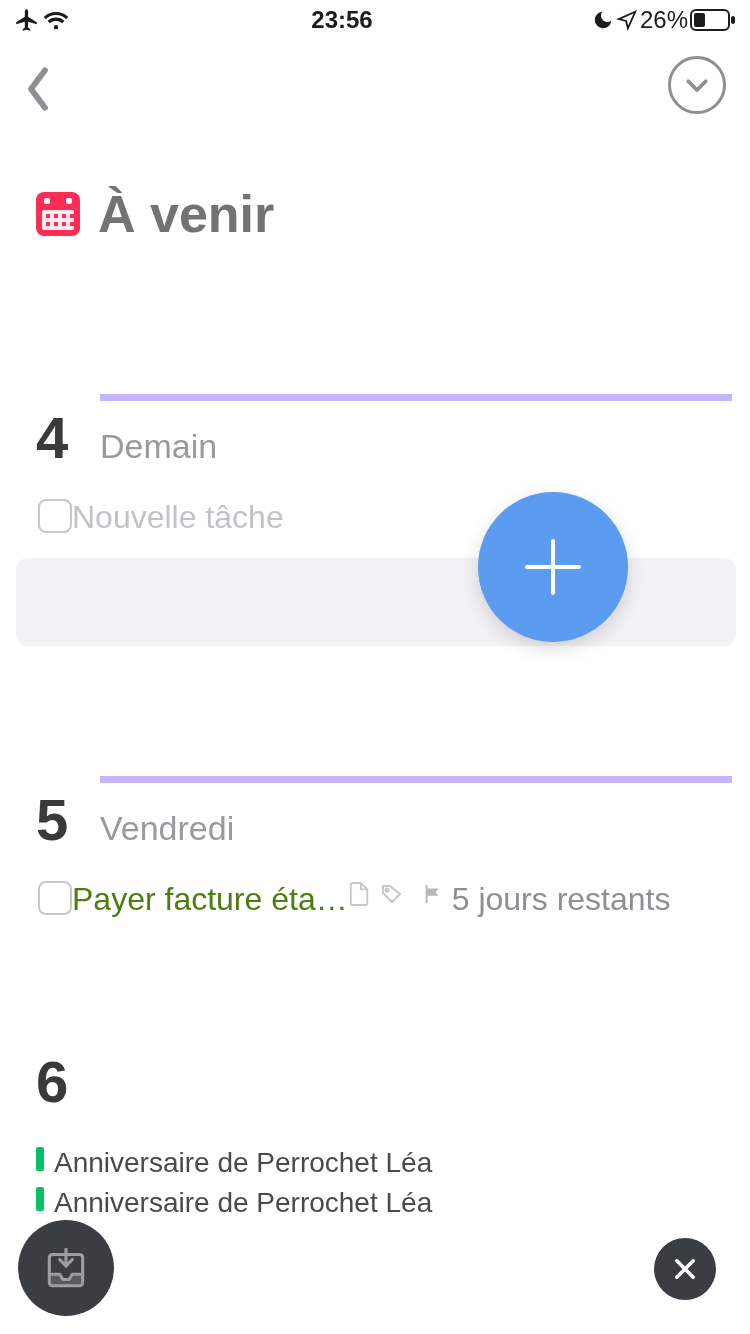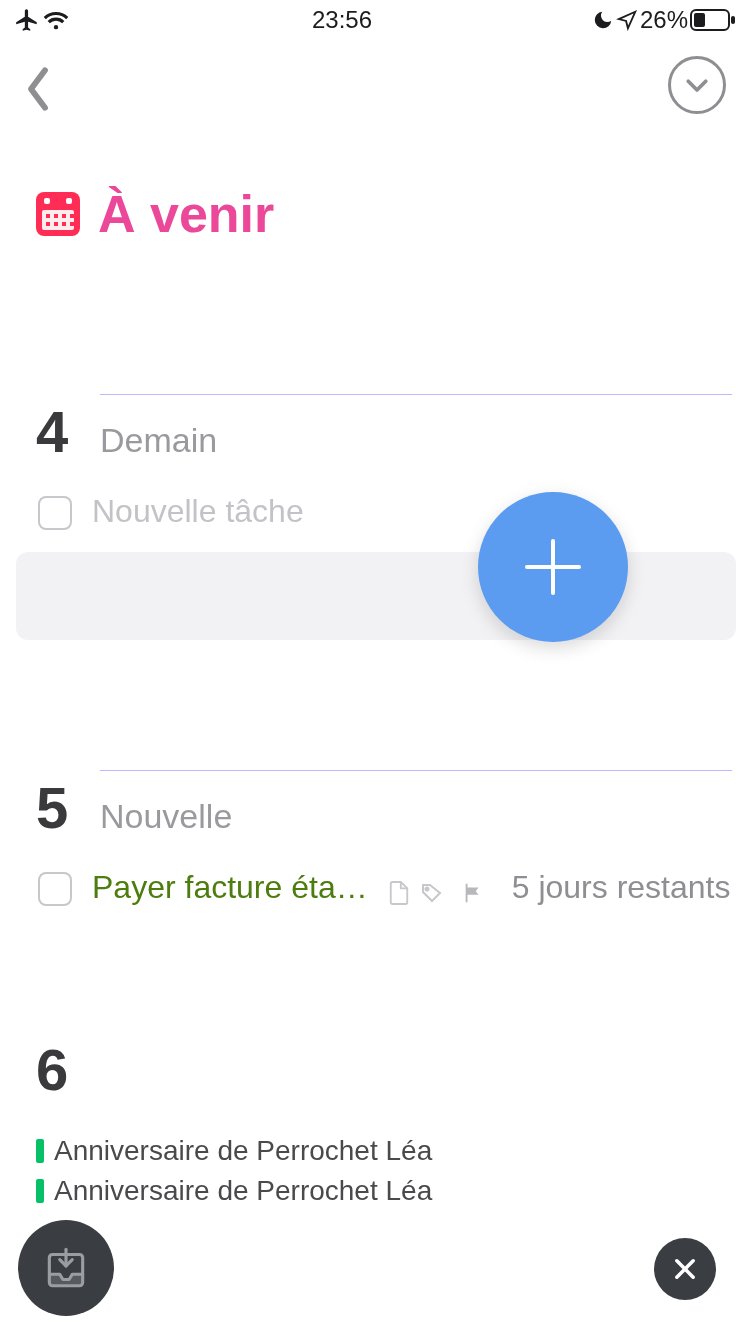--- a/index.html
+++ b/index.html
@@ -1,56 +1,56 @@
 <!DOCTYPE html>
 <html><head>
 <meta charset="utf-8">
 <style>
   * { box-sizing: border-box; margin: 0; padding: 0; }
   html, body { width: 750px; height: 1334px; font-family: -apple-system, Helvetica, Arial, sans-serif; background: #fff; overflow: hidden; }
 
   
   .status-bar { height: 40px; display: flex; align-items: center; justify-content: space-between; padding: 0 14px; font-size: 24px; color: #1c1c1e; }
   .status-left, .status-right { display: flex; align-items: center; gap: 2px; }
-  .status-center { font-weight: 400; margin-left: 22px; }
+  .status-center { font-weight: 700; margin-left: 22px; }
 
   
   .nav-bar { height: 90px; display: flex; align-items: center; justify-content: space-between; padding: 0 24px; }
   .back-btn { width: 40px; height: 40px; color: #8e8e93; }
   .chevron-circle { width: 58px; height: 58px; border: 3px solid #8e8e93; border-radius: 50%; display: flex; align-items: center; justify-content: center; color: #8e8e93; }
 
   
   .title-row { display: flex; align-items: center; gap: 18px; padding: 54px 36px 0 36px; }
   .cal-icon { width: 44px; height: 44px; background: #ff2d55; border-radius: 8px; position: relative; }
   .cal-icon::before { content: ""; position: absolute; top: 6px; left: 8px; width: 6px; height: 6px; background: #fff; border-radius: 2px; box-shadow: 22px 0 0 #fff; }
   .cal-icon::after { content: ""; position: absolute; top: 18px; left: 6px; right: 6px; bottom: 6px; background: repeating-linear-gradient(90deg, #fff 0 4px, transparent 4px 8px), repeating-linear-gradient(0deg, #fff 0 4px, transparent 4px 8px); background-blend-mode: multiply; opacity: 0.9; border-radius: 2px; }
-  .page-title { font-size: 52px; font-weight: 700; color: #ec4899; }
+  .page-title { font-size: 52px; font-weight: 700; color: #737373; }
 
   
   .section { margin-top: 110px; padding: 0 18px 0 36px; }
   .section:first-of-type { margin-top: 150px; }
   .section-header { display: flex; align-items: baseline; gap: 16px; }
   .section-day-num { font-size: 58px; font-weight: 700; color: #3a3a3c; min-width: 48px; }
-  .section-day-name { font-size: 34px; font-weight: 500; color: #9a9a9e; border-top: 1px solid #c4b5fd; flex: 1; padding-top: 26px; }
+  .section-day-name { font-size: 34px; font-weight: 500; color: #9a9a9e; border-top: 7px solid #c4b5fd; flex: 1; padding-top: 26px; }
 
   
-  .task-row { display: flex; align-items: flex-end; gap: 20px; padding: 28px 0 0 2px; font-size: 32px; }
+  .task-row { display: flex; align-items: flex-start; padding: 28px 0 0 2px; font-size: 32px; }
   .checkbox { width: 34px; height: 34px; border: 2px solid #c7c7cc; border-radius: 8px; flex-shrink: 0; }
   .task-text { color: #4d7c0f; }
   .task-text.placeholder { color: #c3c3c7; }
   .task-text.trunc { max-width: 310px; white-space: nowrap; overflow: hidden; text-overflow: ellipsis; }
   .meta-icons { display: flex; align-items: center; gap: 10px; color: #c7c7cc; }
   .due-text { font-size: 32px; color: #8e8e93; margin-left: 8px; }
 
   
   .input-bar { margin: 22px 0 0 -20px; width: 720px; height: 88px; background: #f2f2f5; border-radius: 12px; }
 
   
   .events { margin-top: 28px; }
-  .event-row { display: flex; align-items: center; gap: 10px; font-size: 28px; color: #4a4a4c; padding: 4px 0; }
+  .event-row { display: flex; align-items: flex-start; gap: 10px; font-size: 28px; color: #4a4a4c; padding: 4px 0; }
   .event-marker { width: 8px; height: 24px; background: #06c167; border-radius: 2px; }
 
   
   .fab-add { position: absolute; top: 492px; left: 478px; width: 150px; height: 150px; border-radius: 50%; background: #5b9cf0; display: flex; align-items: center; justify-content: center; box-shadow: 0 6px 18px rgba(0,0,0,0.15); }
   .fab-add svg { stroke: #fff; }
 
   .fab-inbox { position: absolute; bottom: 18px; left: 18px; width: 96px; height: 96px; border-radius: 50%; background: #3a3d42; display: flex; align-items: center; justify-content: center; }
   .fab-close { position: absolute; bottom: 34px; right: 34px; width: 62px; height: 62px; border-radius: 50%; background: #3a3d42; display: flex; align-items: center; justify-content: center; }
 
   svg { display: block; }
@@ -120,21 +120,21 @@
   <div class="task-row">
     <div class="checkbox"></div>
     <div class="task-text placeholder">Nouvelle tâche</div>
   </div>
   <div class="input-bar"></div>
 </div>
 
 <div class="section" style="margin-top:130px;">
   <div class="section-header">
     <div class="section-day-num">5</div>
-    <div class="section-day-name">Nouvelle</div>
+    <div class="section-day-name">Vendredi</div>
   </div>
   <div class="task-row">
     <div class="checkbox"></div>
     <div class="task-text trunc">Payer facture éta…</div>
     <div class="meta-icons">
       <span>
         <svg width="22" height="26" viewBox="0 0 24 28" fill="none" stroke="#c7c7cc" stroke-width="2">
             <path d="M14 2H5a2 2 0 0 0-2 2v20a2 2 0 0 0 2 2h14a2 2 0 0 0 2-2V9l-7-7z"></path>
             <polyline points="14 2 14 9 21 9"></polyline>
           </svg>

